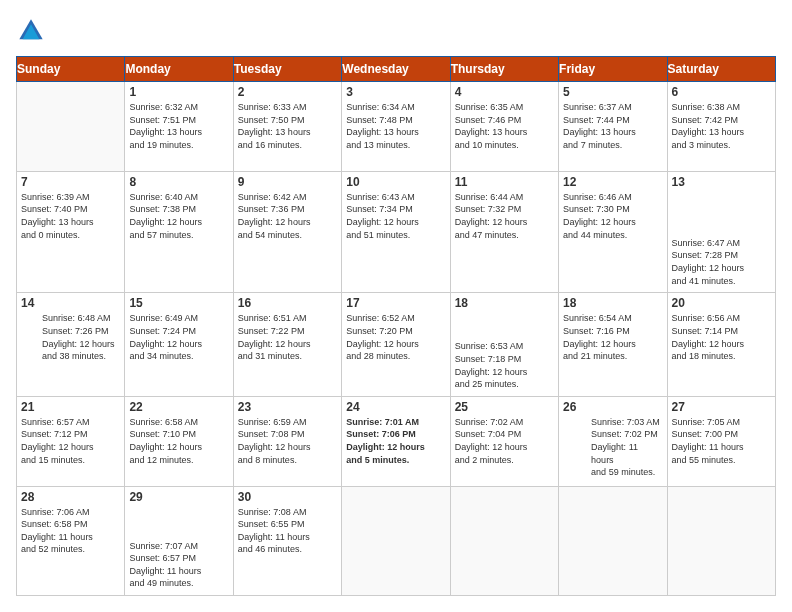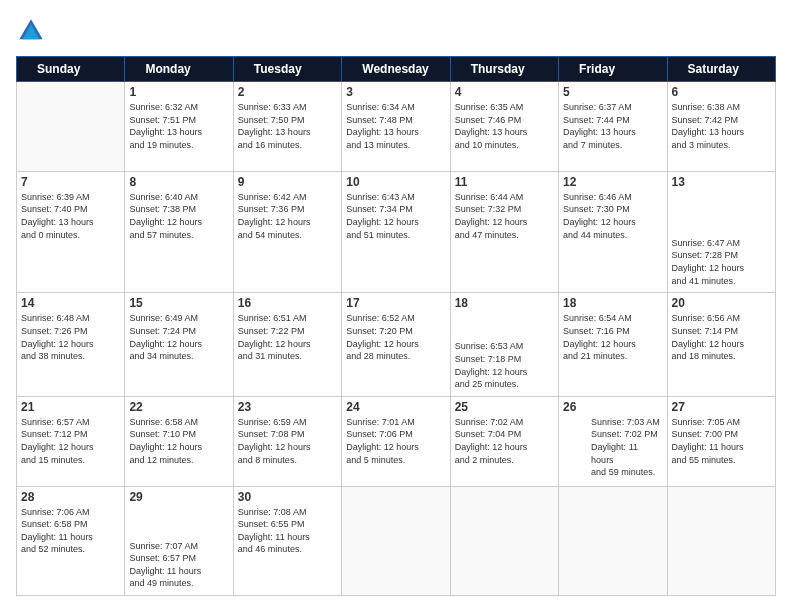--- a/index.html
+++ b/index.html
@@ -54,25 +54,25 @@
       color: #555;
     }
     .calendar {
       flex: 1;
       border: 1px solid #ccc;
       border-collapse: collapse;
       width: 100%;
       table-layout: fixed;
     }
     .calendar th {
-      background: #0f172a;
+      background: #c2410c;
       color: #fff;
       font-size: 12px;
       font-weight: bold;
-      padding: 5px 20px;
+      padding: 5px 0;
       border: 1px solid #1a5aa0;
       text-align: left;
     }
     .calendar td {
       border: 1px solid #ccc;
       vertical-align: top;
       padding: 3px 4px;
       font-size: 9.5px;
       color: #333;
       height: 88px;
@@ -218,21 +218,21 @@
             <span class="day-num">13</span>
             <div class="day-info" style="white-space: pre-line; margin-top: 48px;">Sunrise: 6:47 AM
 Sunset: 7:28 PM
 Daylight: 12 hours
 and 41 minutes.</div>
           </td>
         </tr>
         <tr>
           <td>
             <span class="day-num">14</span>
-            <div class="day-info" style="white-space: pre-line;">Sunrise: 6:48 AM
+            <div class="day-info" style="white-space: pre-line; margin-left: 21px;">Sunrise: 6:48 AM
 Sunset: 7:26 PM
 Daylight: 12 hours
 and 38 minutes.</div>
           </td>
           <td>
             <span class="day-num">15</span>
             <div class="day-info" style="white-space: pre-line;">Sunrise: 6:49 AM
 Sunset: 7:24 PM
 Daylight: 12 hours
 and 34 minutes.</div>
@@ -290,21 +290,21 @@
           </td>
           <td>
             <span class="day-num">23</span>
             <div class="day-info" style="white-space: pre-line;">Sunrise: 6:59 AM
 Sunset: 7:08 PM
 Daylight: 12 hours
 and 8 minutes.</div>
           </td>
           <td>
             <span class="day-num">24</span>
-            <div class="day-info" style="white-space: pre-line;">Sunrise: 7:01 AM
+            <div class="day-info" style="white-space: pre-line; font-weight: bold;">Sunrise: 7:01 AM
 Sunset: 7:06 PM
 Daylight: 12 hours
 and 5 minutes.</div>
           </td>
           <td>
             <span class="day-num">25</span>
             <div class="day-info" style="white-space: pre-line;">Sunrise: 7:02 AM
 Sunset: 7:04 PM
 Daylight: 12 hours
 and 2 minutes.</div>

